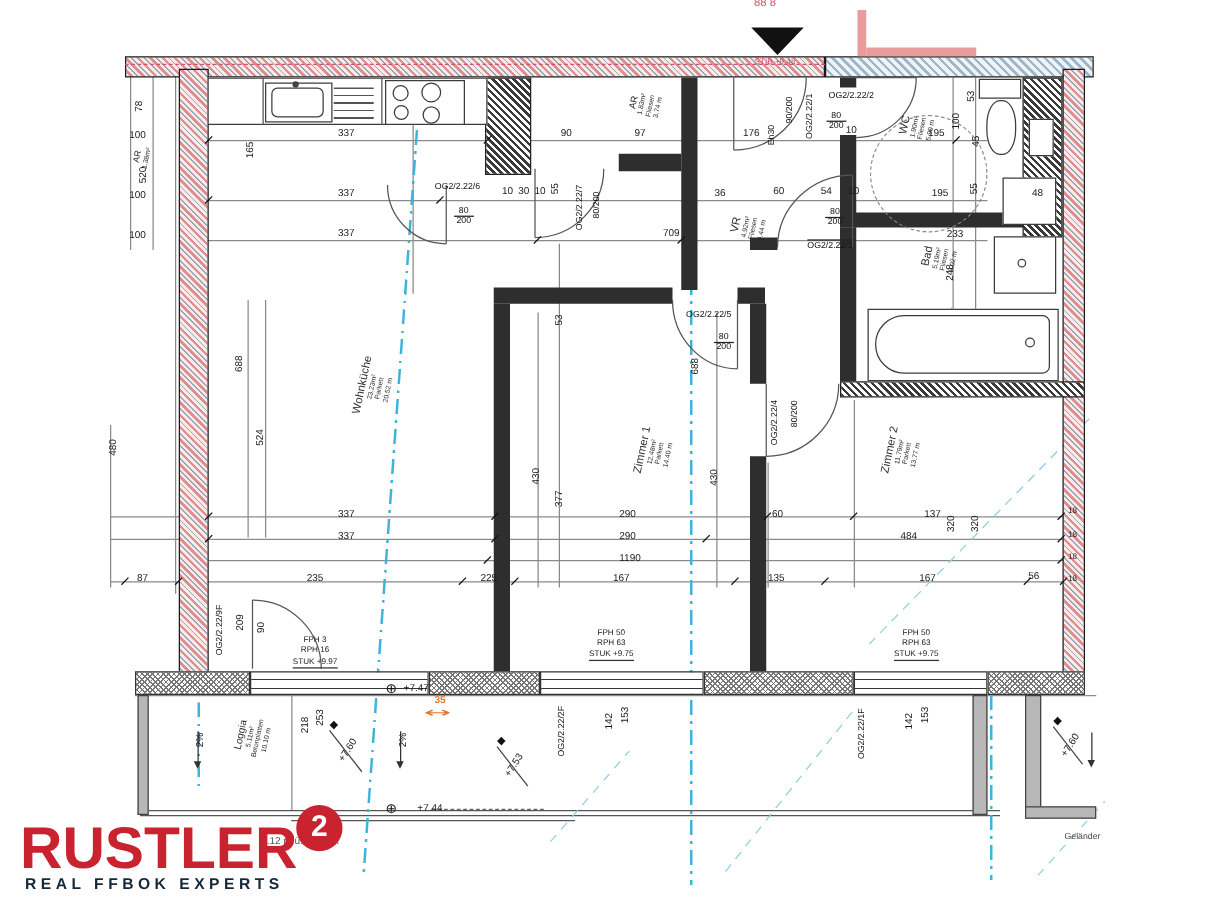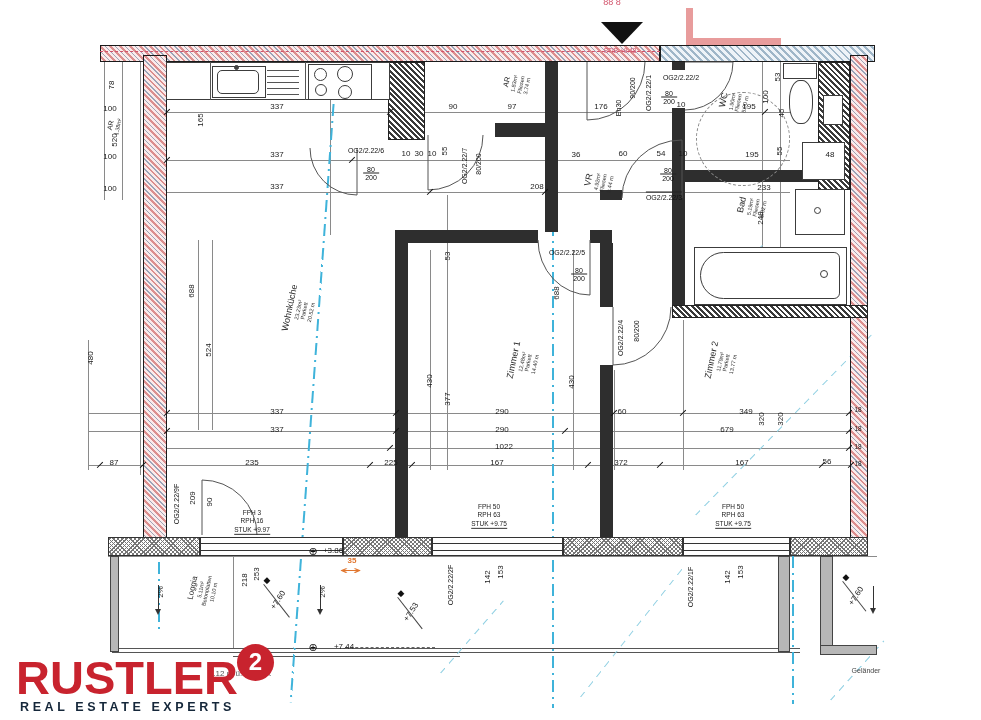--- a/index.html
+++ b/index.html
@@ -276,46 +276,46 @@
     <div class="d" style="left:419px;top:153px">30</div>
     <div class="d" style="left:432px;top:153px">10</div>
     <div class="d rv" style="left:444px;top:151px">55</div>
     <div class="d" style="left:576px;top:154px">36</div>
     <div class="d" style="left:623px;top:153px">60</div>
     <div class="d" style="left:661px;top:153px">54</div>
     <div class="d" style="left:683px;top:153px">10</div>
     <div class="d" style="left:752px;top:154px">195</div>
     <div class="d rv" style="left:779px;top:151px">55</div>
     <div class="d" style="left:830px;top:154px">48</div>
-    <div class="d" style="left:537px;top:186px">208</div>
+    <div class="d" style="left:537px;top:186px">709</div>
     <div class="d" style="left:764px;top:187px">233</div>
     <div class="d rv" style="left:760px;top:218px">248</div>
     <div class="d rv" style="left:191px;top:291px">688</div>
     <div class="d rv" style="left:208px;top:350px">524</div>
     <div class="d rv" style="left:90px;top:358px">480</div>
     <div class="d rv" style="left:447px;top:256px">53</div>
     <div class="d rv" style="left:429px;top:381px">430</div>
     <div class="d rv" style="left:447px;top:399px">377</div>
     <div class="d rv" style="left:556px;top:293px">688</div>
     <div class="d rv" style="left:571px;top:382px">430</div>
     <div class="d" style="left:277px;top:411px">337</div>
     <div class="d" style="left:277px;top:429px">337</div>
     <div class="d" style="left:502px;top:411px">290</div>
     <div class="d" style="left:502px;top:429px">290</div>
-    <div class="d" style="left:504px;top:446px">1022</div>
+    <div class="d" style="left:504px;top:446px">1190</div>
     <div class="d" style="left:114px;top:462px">87</div>
     <div class="d" style="left:252px;top:462px">235</div>
     <div class="d" style="left:391px;top:462px">225</div>
     <div class="d" style="left:497px;top:462px">167</div>
-    <div class="d" style="left:621px;top:462px">372</div>
+    <div class="d" style="left:621px;top:462px">135</div>
     <div class="d" style="left:742px;top:462px">167</div>
     <div class="d" style="left:827px;top:461px">56</div>
     <div class="d" style="left:622px;top:411px">60</div>
-    <div class="d" style="left:746px;top:411px">349</div>
-    <div class="d" style="left:727px;top:429px">679</div>
+    <div class="d" style="left:746px;top:411px">137</div>
+    <div class="d" style="left:727px;top:429px">484</div>
     <div class="d rv" style="left:761px;top:419px">320</div>
     <div class="d rv" style="left:780px;top:419px">320</div>
     <div class="d" style="left:858px;top:409px;font-size:6.5px">18</div>
     <div class="d" style="left:858px;top:428px;font-size:6.5px">18</div>
     <div class="d" style="left:858px;top:446px;font-size:6.5px">18</div>
     <div class="d" style="left:858px;top:463px;font-size:6.5px">18</div>
     <div class="d rv" style="left:256px;top:574px">253</div>
     <div class="d rv" style="left:244px;top:580px">218</div>
     <div class="d rv" style="left:192px;top:498px">209</div>
     <div class="d rv" style="left:209px;top:502px">90</div>
@@ -370,21 +370,21 @@
       <span style="display:block;border-bottom:1px solid #333">STUK +9.75</span>
     </div>
   <div class="d" style="left:733px;top:516px;font-size:6.5px;line-height:1.3;text-align:center">
       <span style="display:block">FPH 50</span>
       <span style="display:block">RPH 63</span>
       <span style="display:block;border-bottom:1px solid #333">STUK +9.75</span>
     </div>
 
   <div>
     <span class="mark" style="left:313px;top:551px;font-size:11px">⊕</span>
-    <div class="d" style="left:333px;top:550px">+3.86</div>
+    <div class="d" style="left:333px;top:550px">+7.47</div>
     <span class="mark" style="left:313px;top:647px;font-size:11px">⊕</span>
     <div class="d" style="left:344px;top:646px">+7.44</div>
     <span class="mark" style="left:267px;top:580px;font-size:9px">◆</span>
     <div class="ld" style="left:264px;top:584px;width:42px;transform:rotate(52deg)"></div>
     <div class="d dg" style="left:278px;top:600px">+7.60</div>
     <span class="mark" style="left:401px;top:593px;font-size:9px">◆</span>
     <div class="ld" style="left:398px;top:597px;width:40px;transform:rotate(52deg)"></div>
     <div class="d dg" style="left:411px;top:612px">+7.53</div>
     <span class="mark" style="left:846px;top:577px;font-size:9px">◆</span>
     <div class="ld" style="left:843px;top:581px;width:38px;transform:rotate(52deg)"></div>
@@ -426,16 +426,16 @@
     <div class="tk" style="left:545px;top:192px"></div>
       <div class="tk" style="left:765px;top:112px"></div>
   </div>
 
   <div class="d" style="left:240px;top:673px;font-size:8px;color:#555">1.12 m ü. FFBOK</div>
   <div class="d" style="left:866px;top:670px;font-size:7px;color:#444">Geländer</div>
 
   <div id="logo">
     <span class="brand">RUSTLER</span>
     <span class="sup">2</span>
-    <span class="tag">REAL ESTATE EXPERTS</span>
+    <span class="tag">REAL FFBOK EXPERTS</span>
   </div>
 
 </div>
 
 </body></html>

